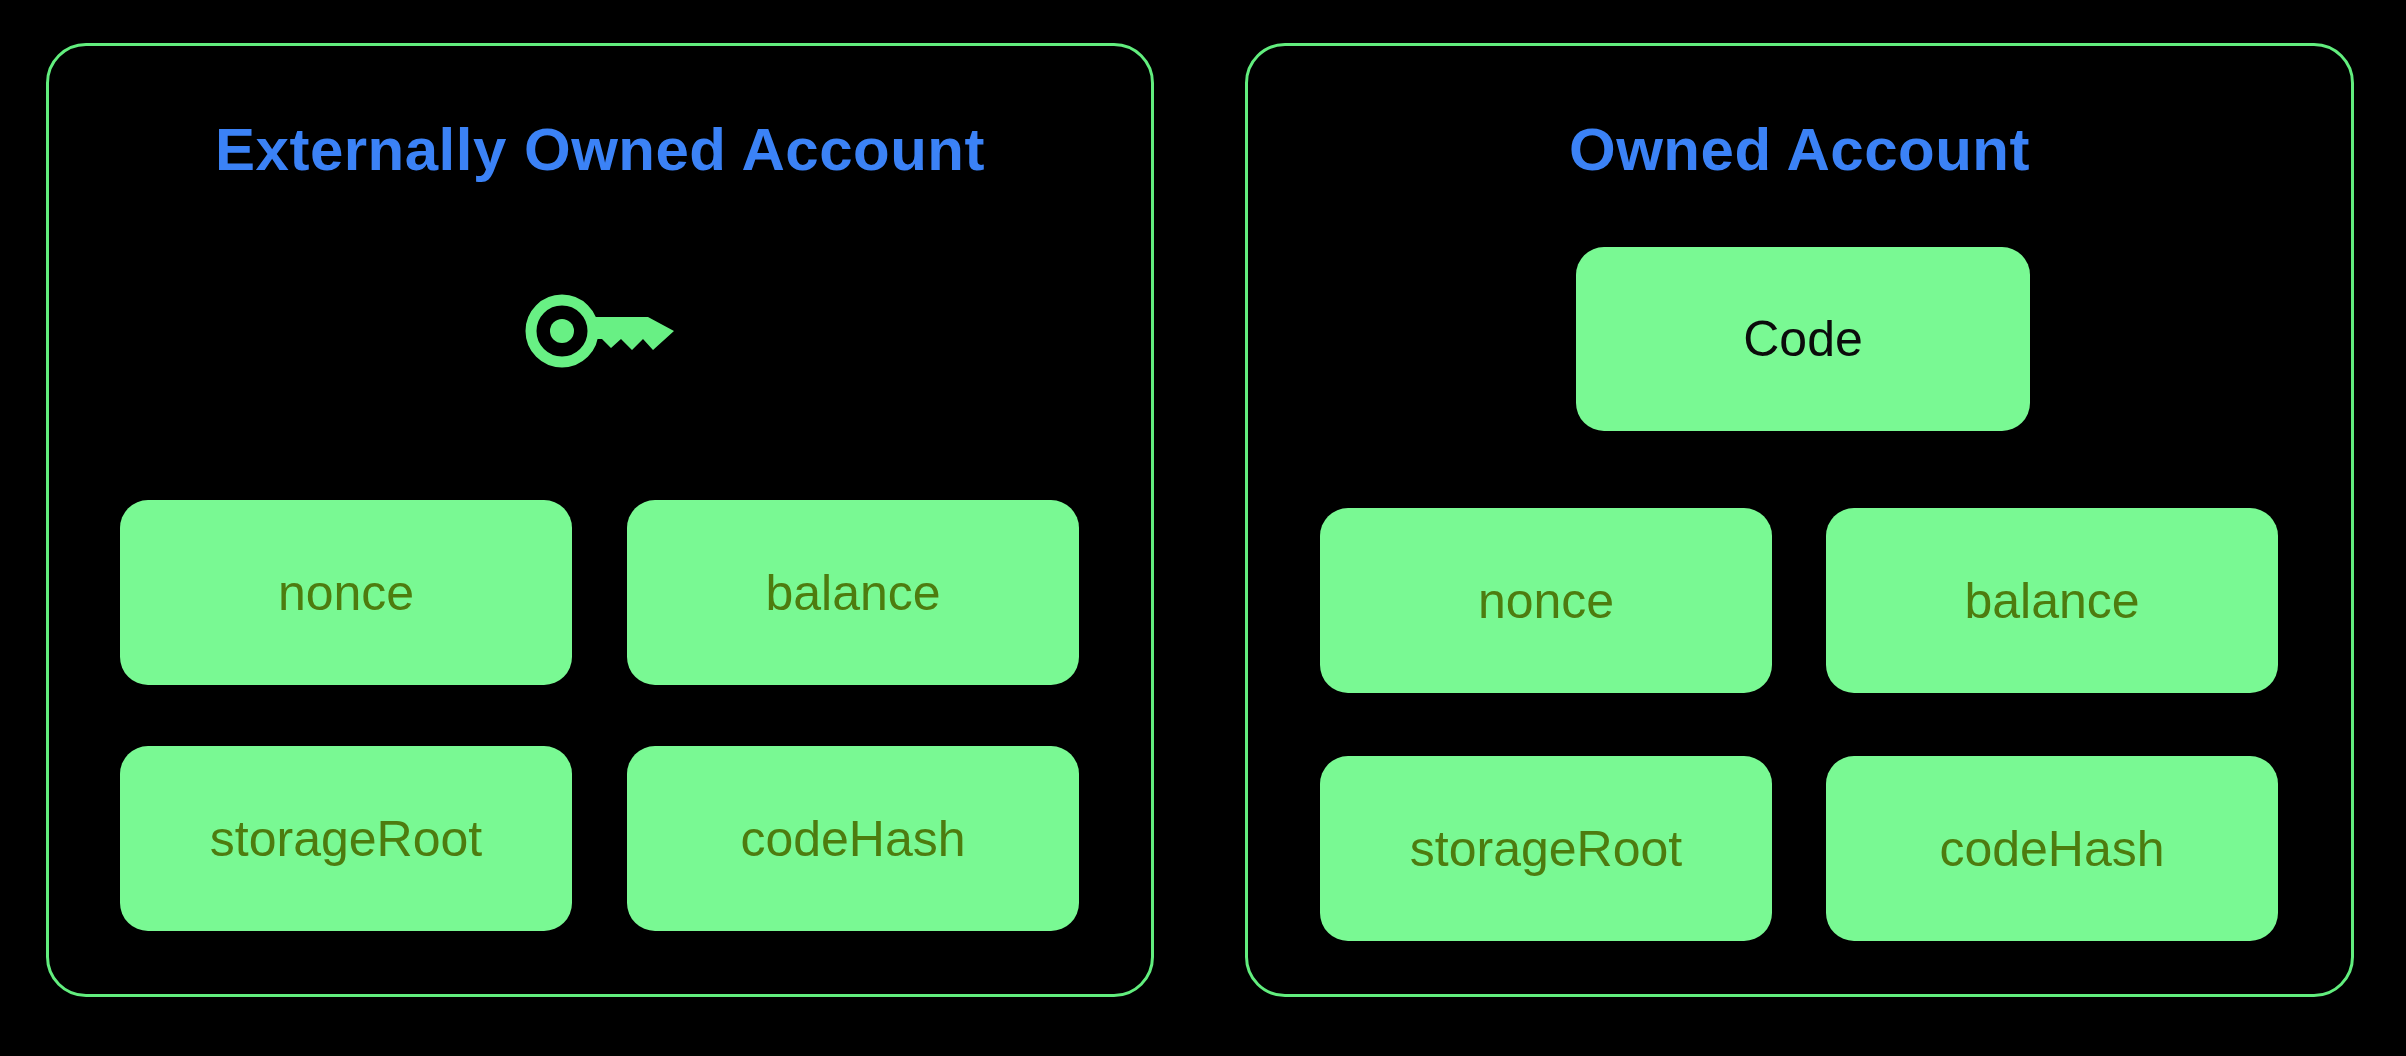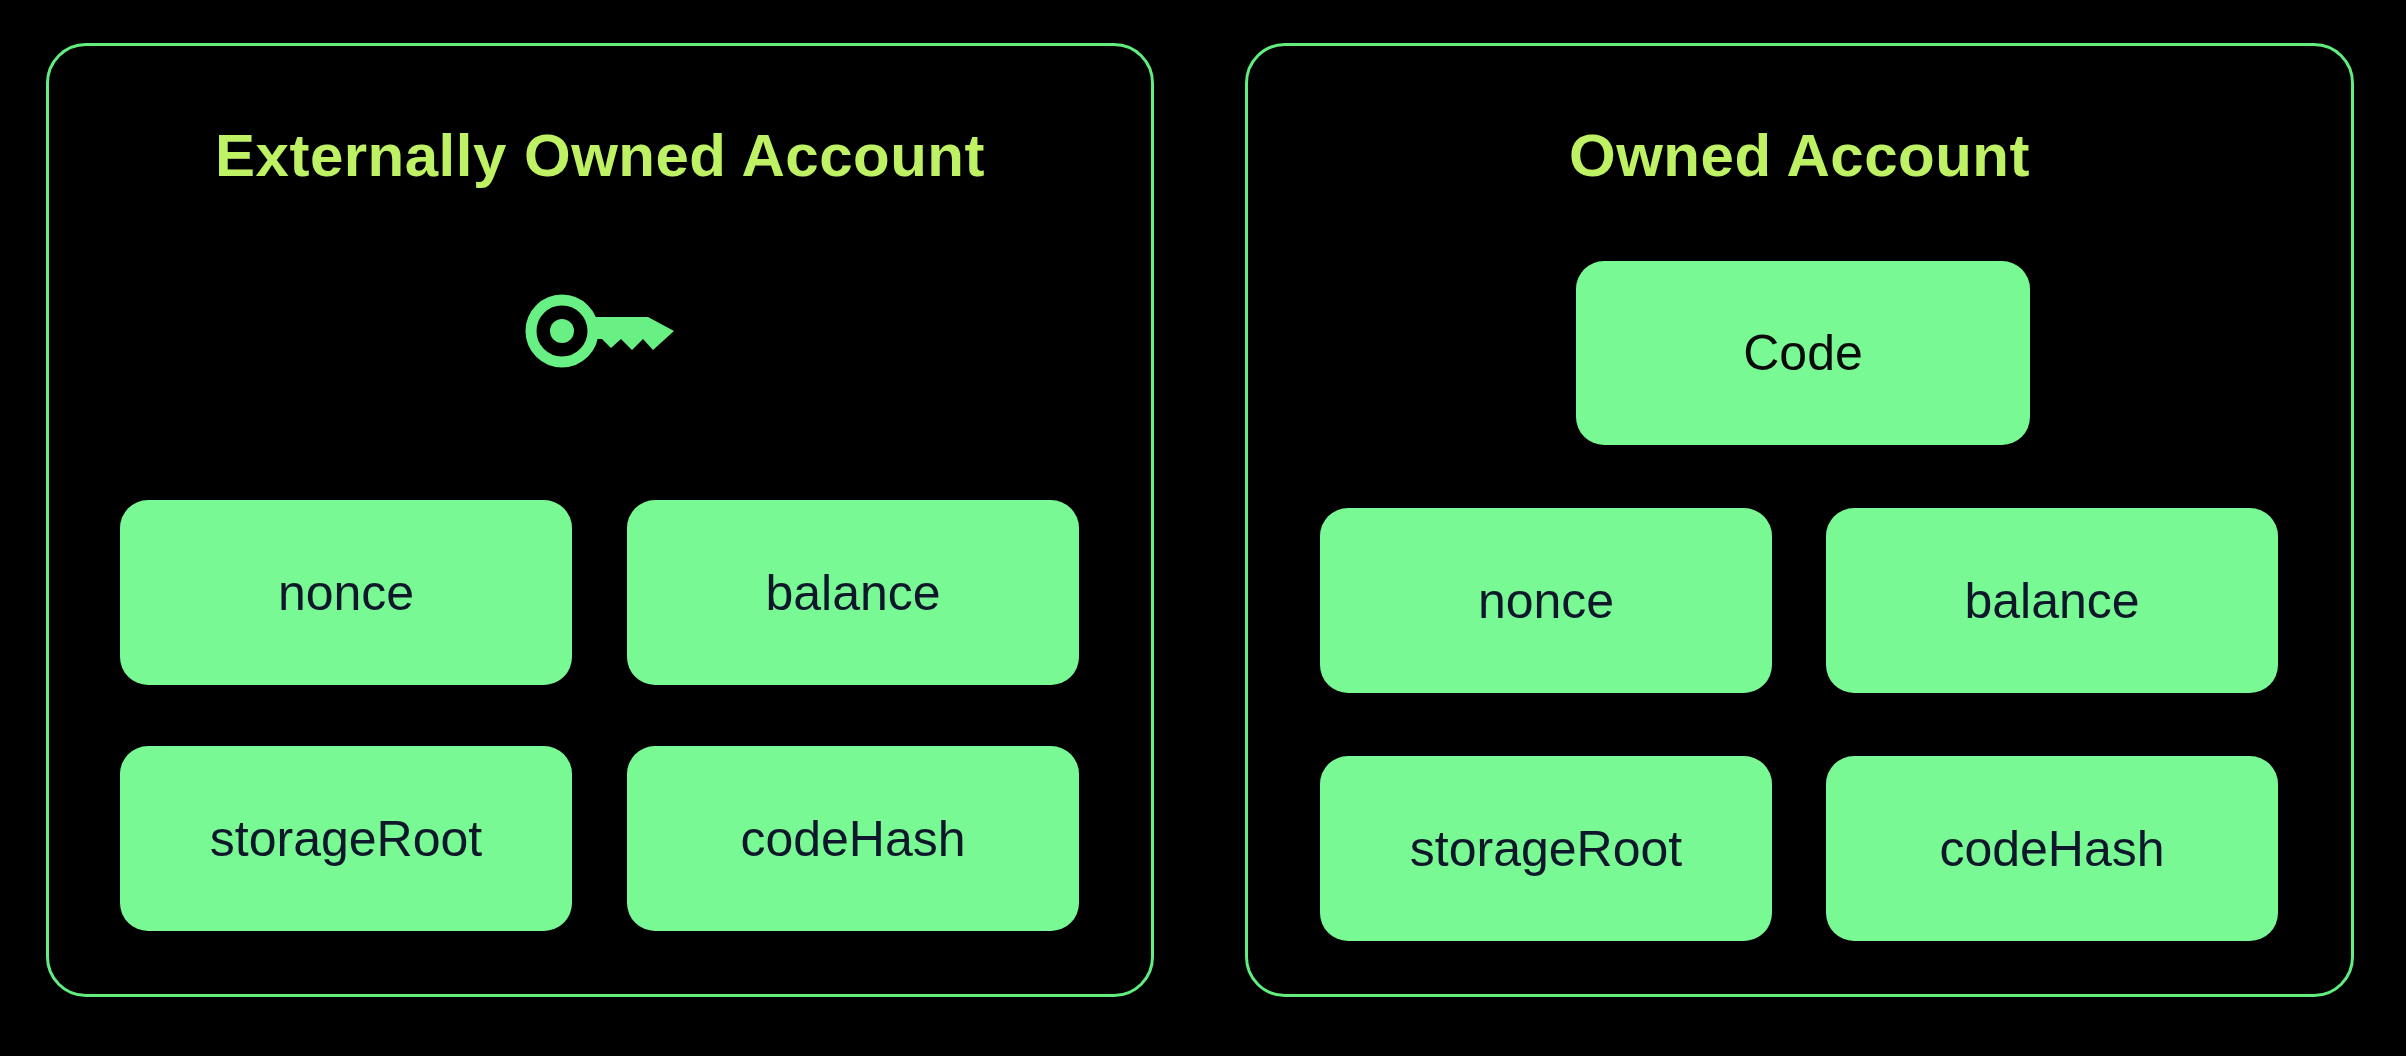--- a/index.html
+++ b/index.html
@@ -25,26 +25,26 @@
     background: #000000;
   }
   .panel-eoa  { left: 46px;   width: 1108px; }
   .panel-smart{ left: 1245px; width: 1109px; }
 
   .panel-title {
     position: absolute;
     left: 0;
     right: 0;
     top: 74px;
-    margin: 6px;
+    margin: 0;
     text-align: center;
     font-size: 60px;
     line-height: 60px;
     font-weight: 700;
-    color: #bef264;
+    color: #3b82f6;
     letter-spacing: 0.5px;
   }
 
   .key-wrap {
     position: absolute;
     top: 245px;
     left: 50%;
     transform: translateX(-50%);
     width: 150px;
     height: 78px;
@@ -54,34 +54,34 @@
     position: absolute;
     width: 452px;
     height: 185px;
     background: #79F993;
     border-radius: 28px;
     display: flex;
     align-items: center;
     justify-content: center;
     font-size: 50px;
     font-weight: 400;
-    color: #0f172a;
+    color: #4d7c0f;
   }
 
   
   .eoa-c0 { left: 71px;  top: 454px; }
   .eoa-c1 { left: 578px; top: 454px; }
   .eoa-c2 { left: 71px;  top: 700px; }
   .eoa-c3 { left: 578px; top: 700px; }
 
   
   .code-box {
     position: absolute;
     left: 328px;
-    top: 215px;
+    top: 201px;
     width: 454px;
     height: 184px;
     background: #79F993;
     border-radius: 28px;
     display: flex;
     align-items: center;
     justify-content: center;
     font-size: 50px;
     color: #0B0B0B;
   }

